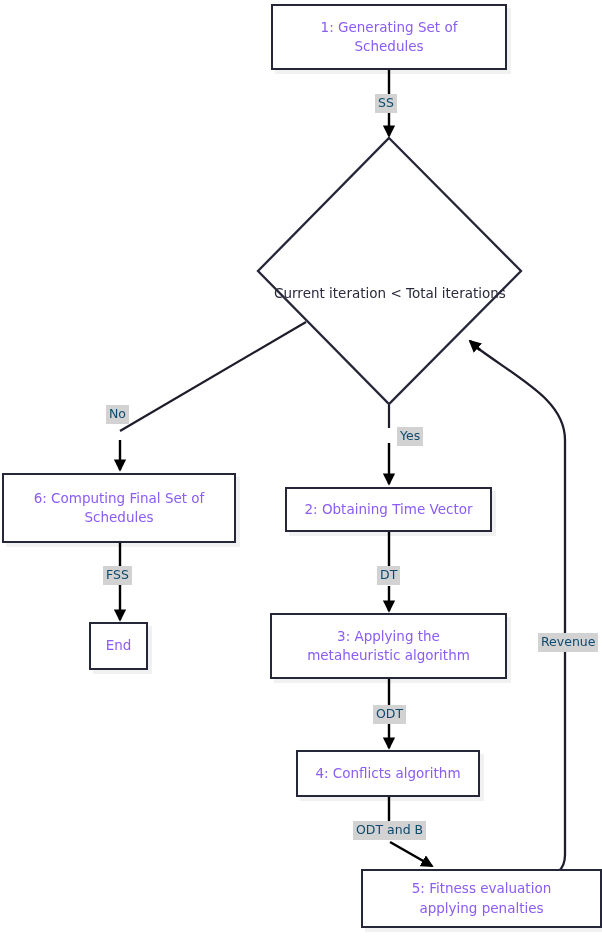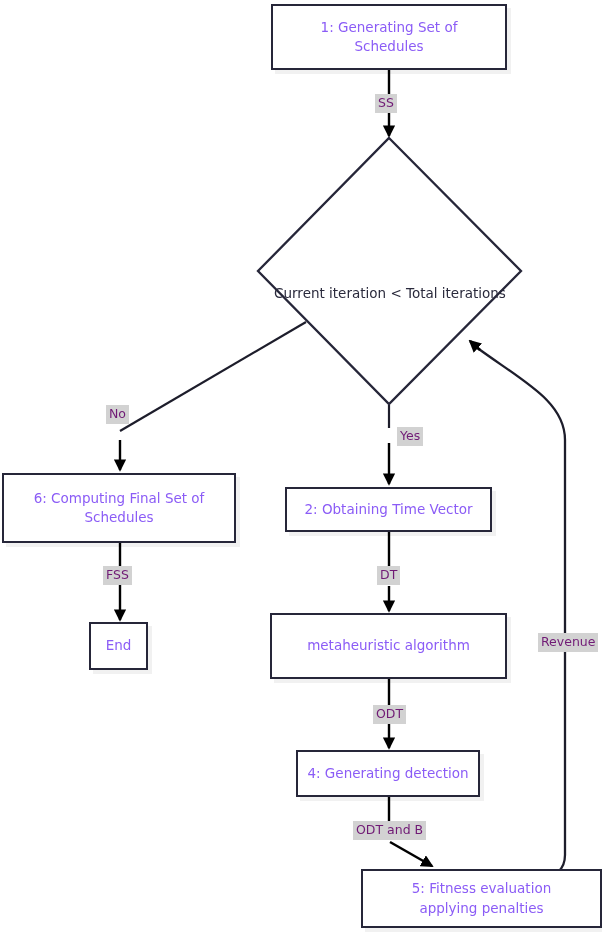--- a/index.html
+++ b/index.html
@@ -43,21 +43,21 @@
     color: #2a2a3c;
     font-size: 13.5px;
     line-height: 1.42;
     text-align: center;
     z-index: 3;
     margin-top: 32px;
   }
   .edge-label {
     position: absolute;
     background: #d2d2d2;
-    color: #701a75;
+    color: #0c4a6e;
     font-size: 12.5px;
     line-height: 1.25;
     padding: 1px 3px 2px 3px;
     white-space: nowrap;
     z-index: 4;
   }
 </style>
 </head>
 <body>
 
@@ -120,26 +120,27 @@
   <div class="node-box" style="left:89px; top:622px; width:59px; height:48px;">
     <span>End</span>
   </div>
 
   <div class="node-box" style="left:285px; top:487px; width:207px; height:45px;">
     <span>2: Obtaining Time Vector</span>
   </div>
 
   <div class="node-box" style="left:270px; top:613px; width:237px; height:66px;">
     <span>
+      <span>3: Applying the</span>
       <span>metaheuristic algorithm</span>
     </span>
   </div>
 
   <div class="node-box" style="left:296px; top:750px; width:184px; height:47px;">
-    <span>4: Generating detection</span>
+    <span>4: Conflicts algorithm</span>
   </div>
 
   <div class="node-box" style="left:361px; top:869px; width:241px; height:59px;">
     <span>
       <span>5: Fitness evaluation</span>
       <span>applying penalties</span>
     </span>
   </div>
 
   <div class="edge-label" style="left:375px; top:94px;">

